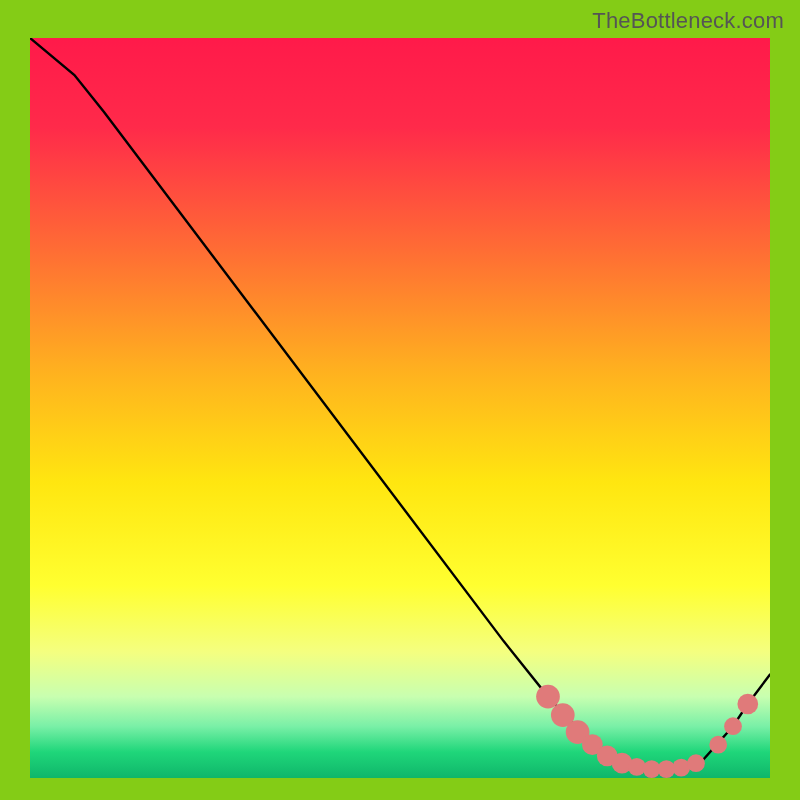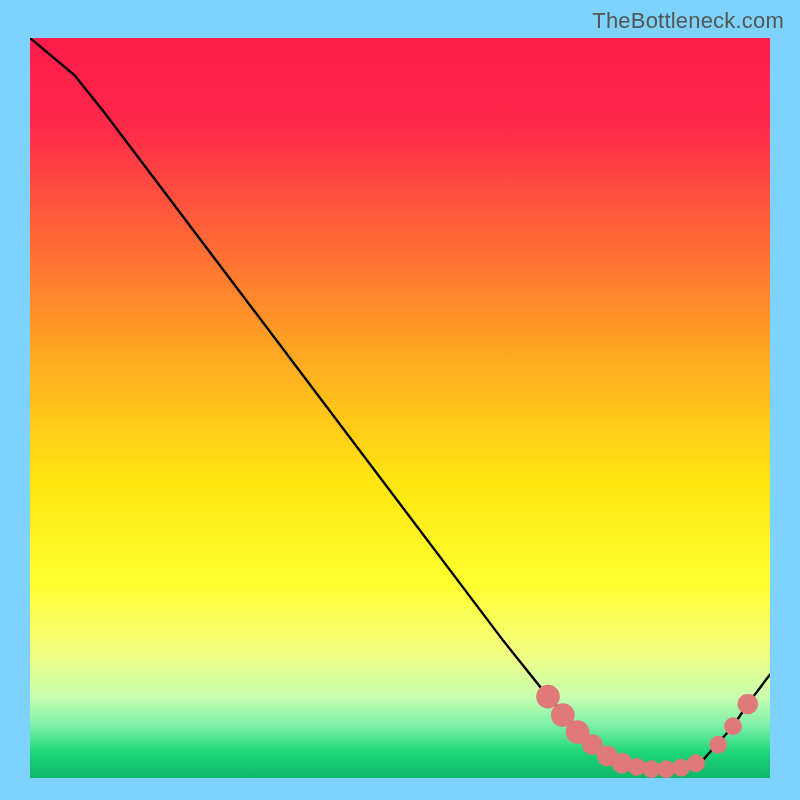--- a/index.html
+++ b/index.html
@@ -1,21 +1,21 @@
 <!DOCTYPE html>
 <html><head>
 <meta charset="utf-8">
 <style>
   * { margin: 0; padding: 0; box-sizing: border-box; }
   html, body { width: 800px; height: 800px; background: #000; overflow: hidden; }
   .wrap {
     position: relative;
     width: 800px;
     height: 800px;
-    background: #7dd3fc;
+    background: #84cc16;
   }
   .watermark {
     position: absolute;
     top: 8px;
     right: 16px;
     font-family: Arial, Helvetica, sans-serif;
     font-size: 22px;
     color: #555;
     letter-spacing: 0.2px;
     user-select: none;

